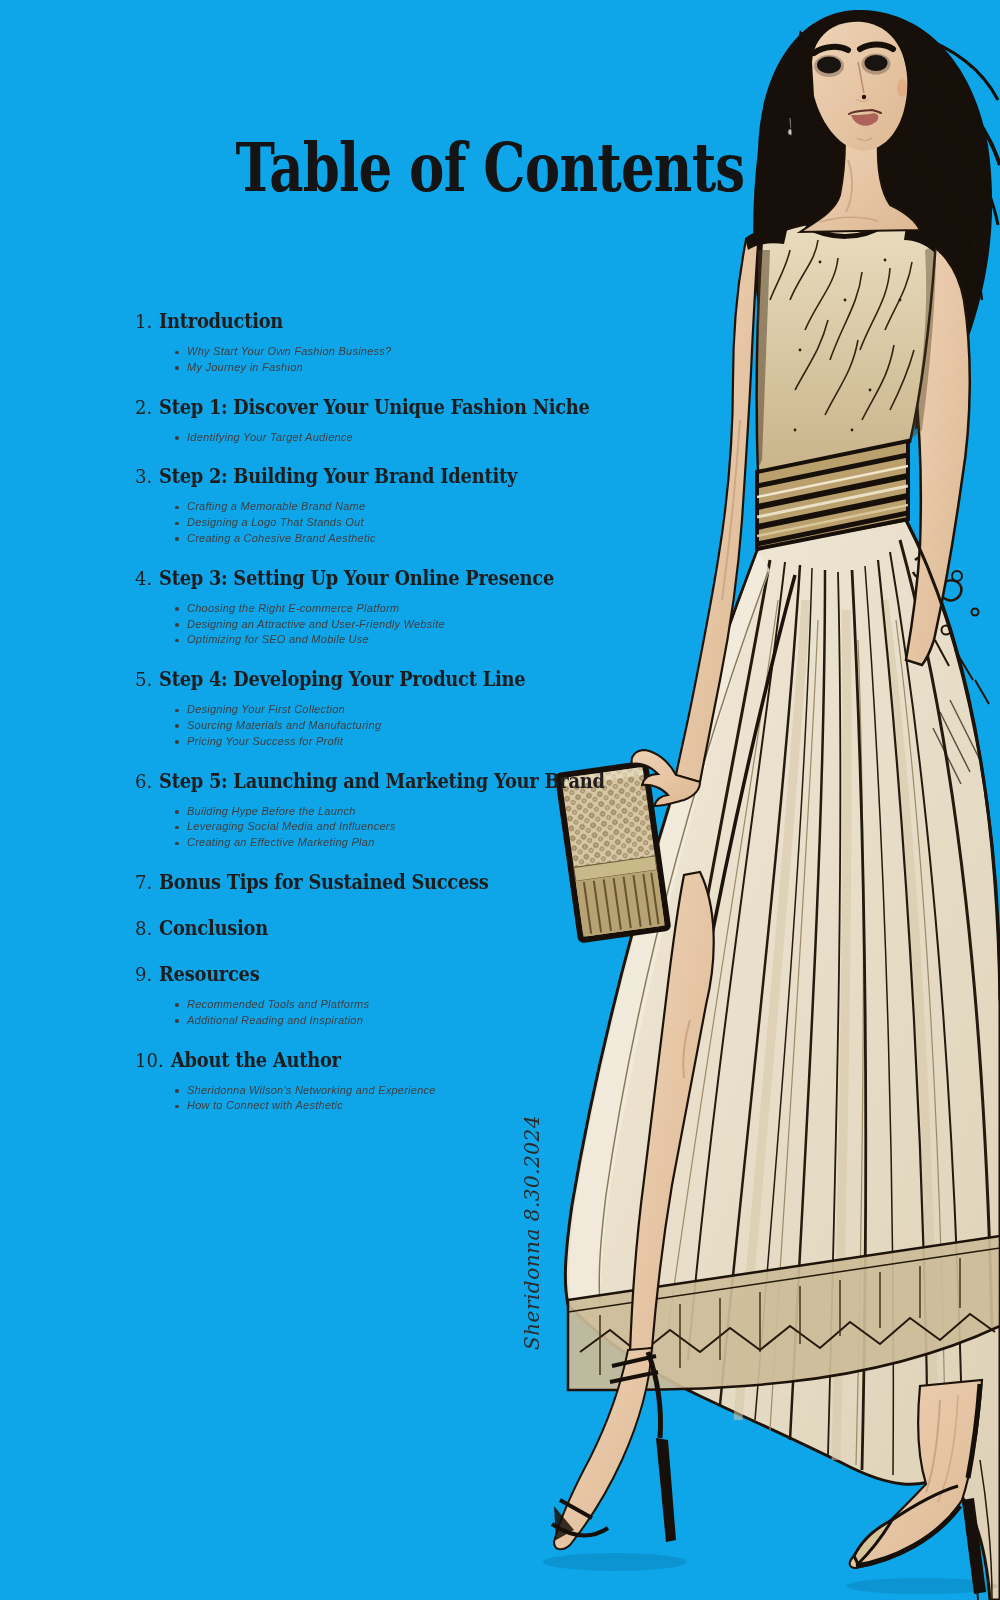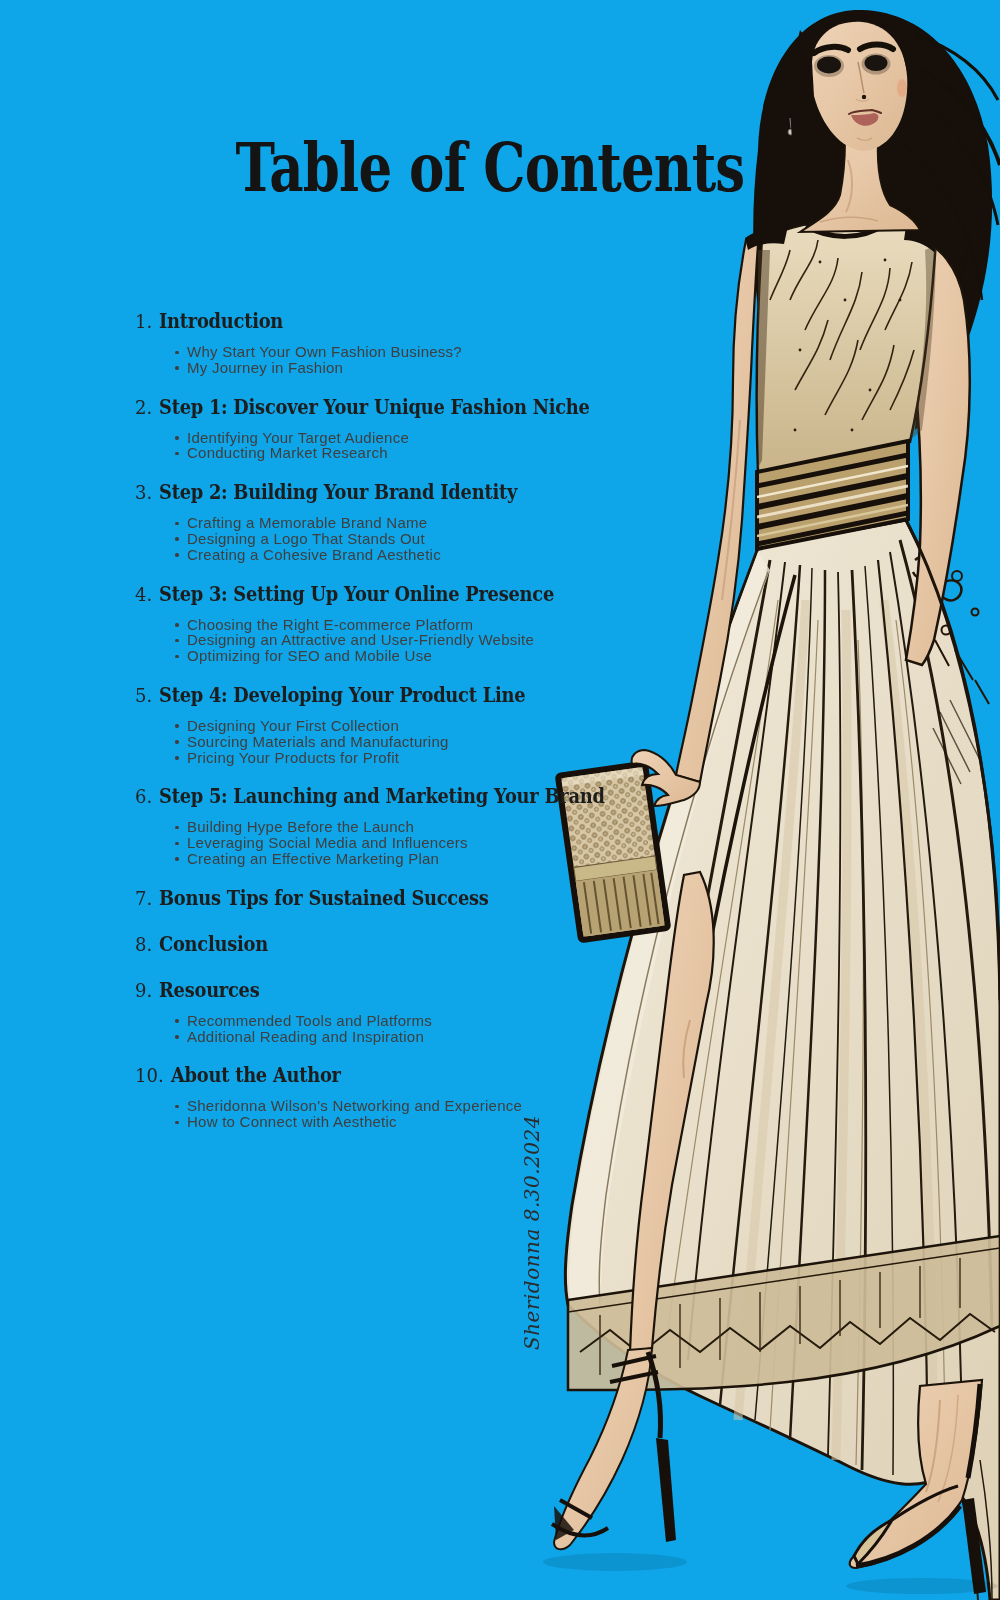--- a/index.html
+++ b/index.html
@@ -12,22 +12,22 @@
   .toc{position:absolute;top:270px;left:135px;width:480px;margin-top:36px;}
   .sec{margin:0 0 16px 0;}
   .sec.last{margin-top:14px;}
   .h{margin:0 0 8px 0;line-height:28px;white-space:nowrap;}
   .num{font-family:"DejaVu Serif","Liberation Serif",serif;font-weight:400;
        font-size:18px;color:#222;margin-right:7px;}
   .ttl{display:inline-block;font-family:"DejaVu Serif","Liberation Serif",serif;
        font-weight:700;font-size:21px;color:#1d1d1d;letter-spacing:-.3px;
        transform:scaleX(.85);transform-origin:left center;white-space:nowrap;}
   .items{list-style:none;margin:0;padding:0 0 0 52px;}
-  .items li{position:relative;font-size:15px;line-height:15.8px;color:#3f3f3f;
-            letter-spacing:.25px;white-space:nowrap;}
+  .items li{position:relative;font-size:11px;line-height:15.8px;color:#3f3f3f;
+            letter-spacing:.25px;white-space:nowrap;font-style:italic;}
   .items li::before{content:"";position:absolute;left:-12px;top:6.5px;width:3.5px;height:3.5px;
             border-radius:50%;background:#3f3f3f;}
   .signature{position:absolute;left:520px;top:1350px;transform:rotate(-90deg);
              transform-origin:0 0;font-family:"DejaVu Serif","Liberation Serif",serif;
              font-style:italic;font-size:20px;color:#2b2b2b;letter-spacing:.5px;
              white-space:nowrap;width:215px;}
   .art{position:absolute;top:0;left:540px;width:460px;height:1600px;}
 </style>
 </head>
 <body>
@@ -309,21 +309,20 @@
       <ul class="items">
         <li>Why Start Your Own Fashion Business?</li>
         <li>My Journey in Fashion</li>
       </ul>
     </section>
 
     <section class="sec">
       <h2 class="h"><span class="num">2.</span><span class="ttl">Step 1: Discover Your Unique Fashion Niche</span></h2>
       <ul class="items">
         <li>Identifying Your Target Audience</li>
-        <li>Conducting Market Research</li>
       </ul>
     </section>
 
     <section class="sec">
       <h2 class="h"><span class="num">3.</span><span class="ttl">Step 2: Building Your Brand Identity</span></h2>
       <ul class="items">
         <li>Crafting a Memorable Brand Name</li>
         <li>Designing a Logo That Stands Out</li>
         <li>Creating a Cohesive Brand Aesthetic</li>
       </ul>
@@ -336,21 +335,21 @@
         <li>Designing an Attractive and User-Friendly Website</li>
         <li>Optimizing for SEO and Mobile Use</li>
       </ul>
     </section>
 
     <section class="sec">
       <h2 class="h"><span class="num">5.</span><span class="ttl">Step 4: Developing Your Product Line</span></h2>
       <ul class="items">
         <li>Designing Your First Collection</li>
         <li>Sourcing Materials and Manufacturing</li>
-        <li>Pricing Your Products for Profit</li>
+        <li>Pricing Your Success for Profit</li>
       </ul>
     </section>
 
     <section class="sec">
       <h2 class="h"><span class="num">6.</span><span class="ttl">Step 5: Launching and Marketing Your Brand</span></h2>
       <ul class="items">
         <li>Building Hype Before the Launch</li>
         <li>Leveraging Social Media and Influencers</li>
         <li>Creating an Effective Marketing Plan</li>
       </ul>

